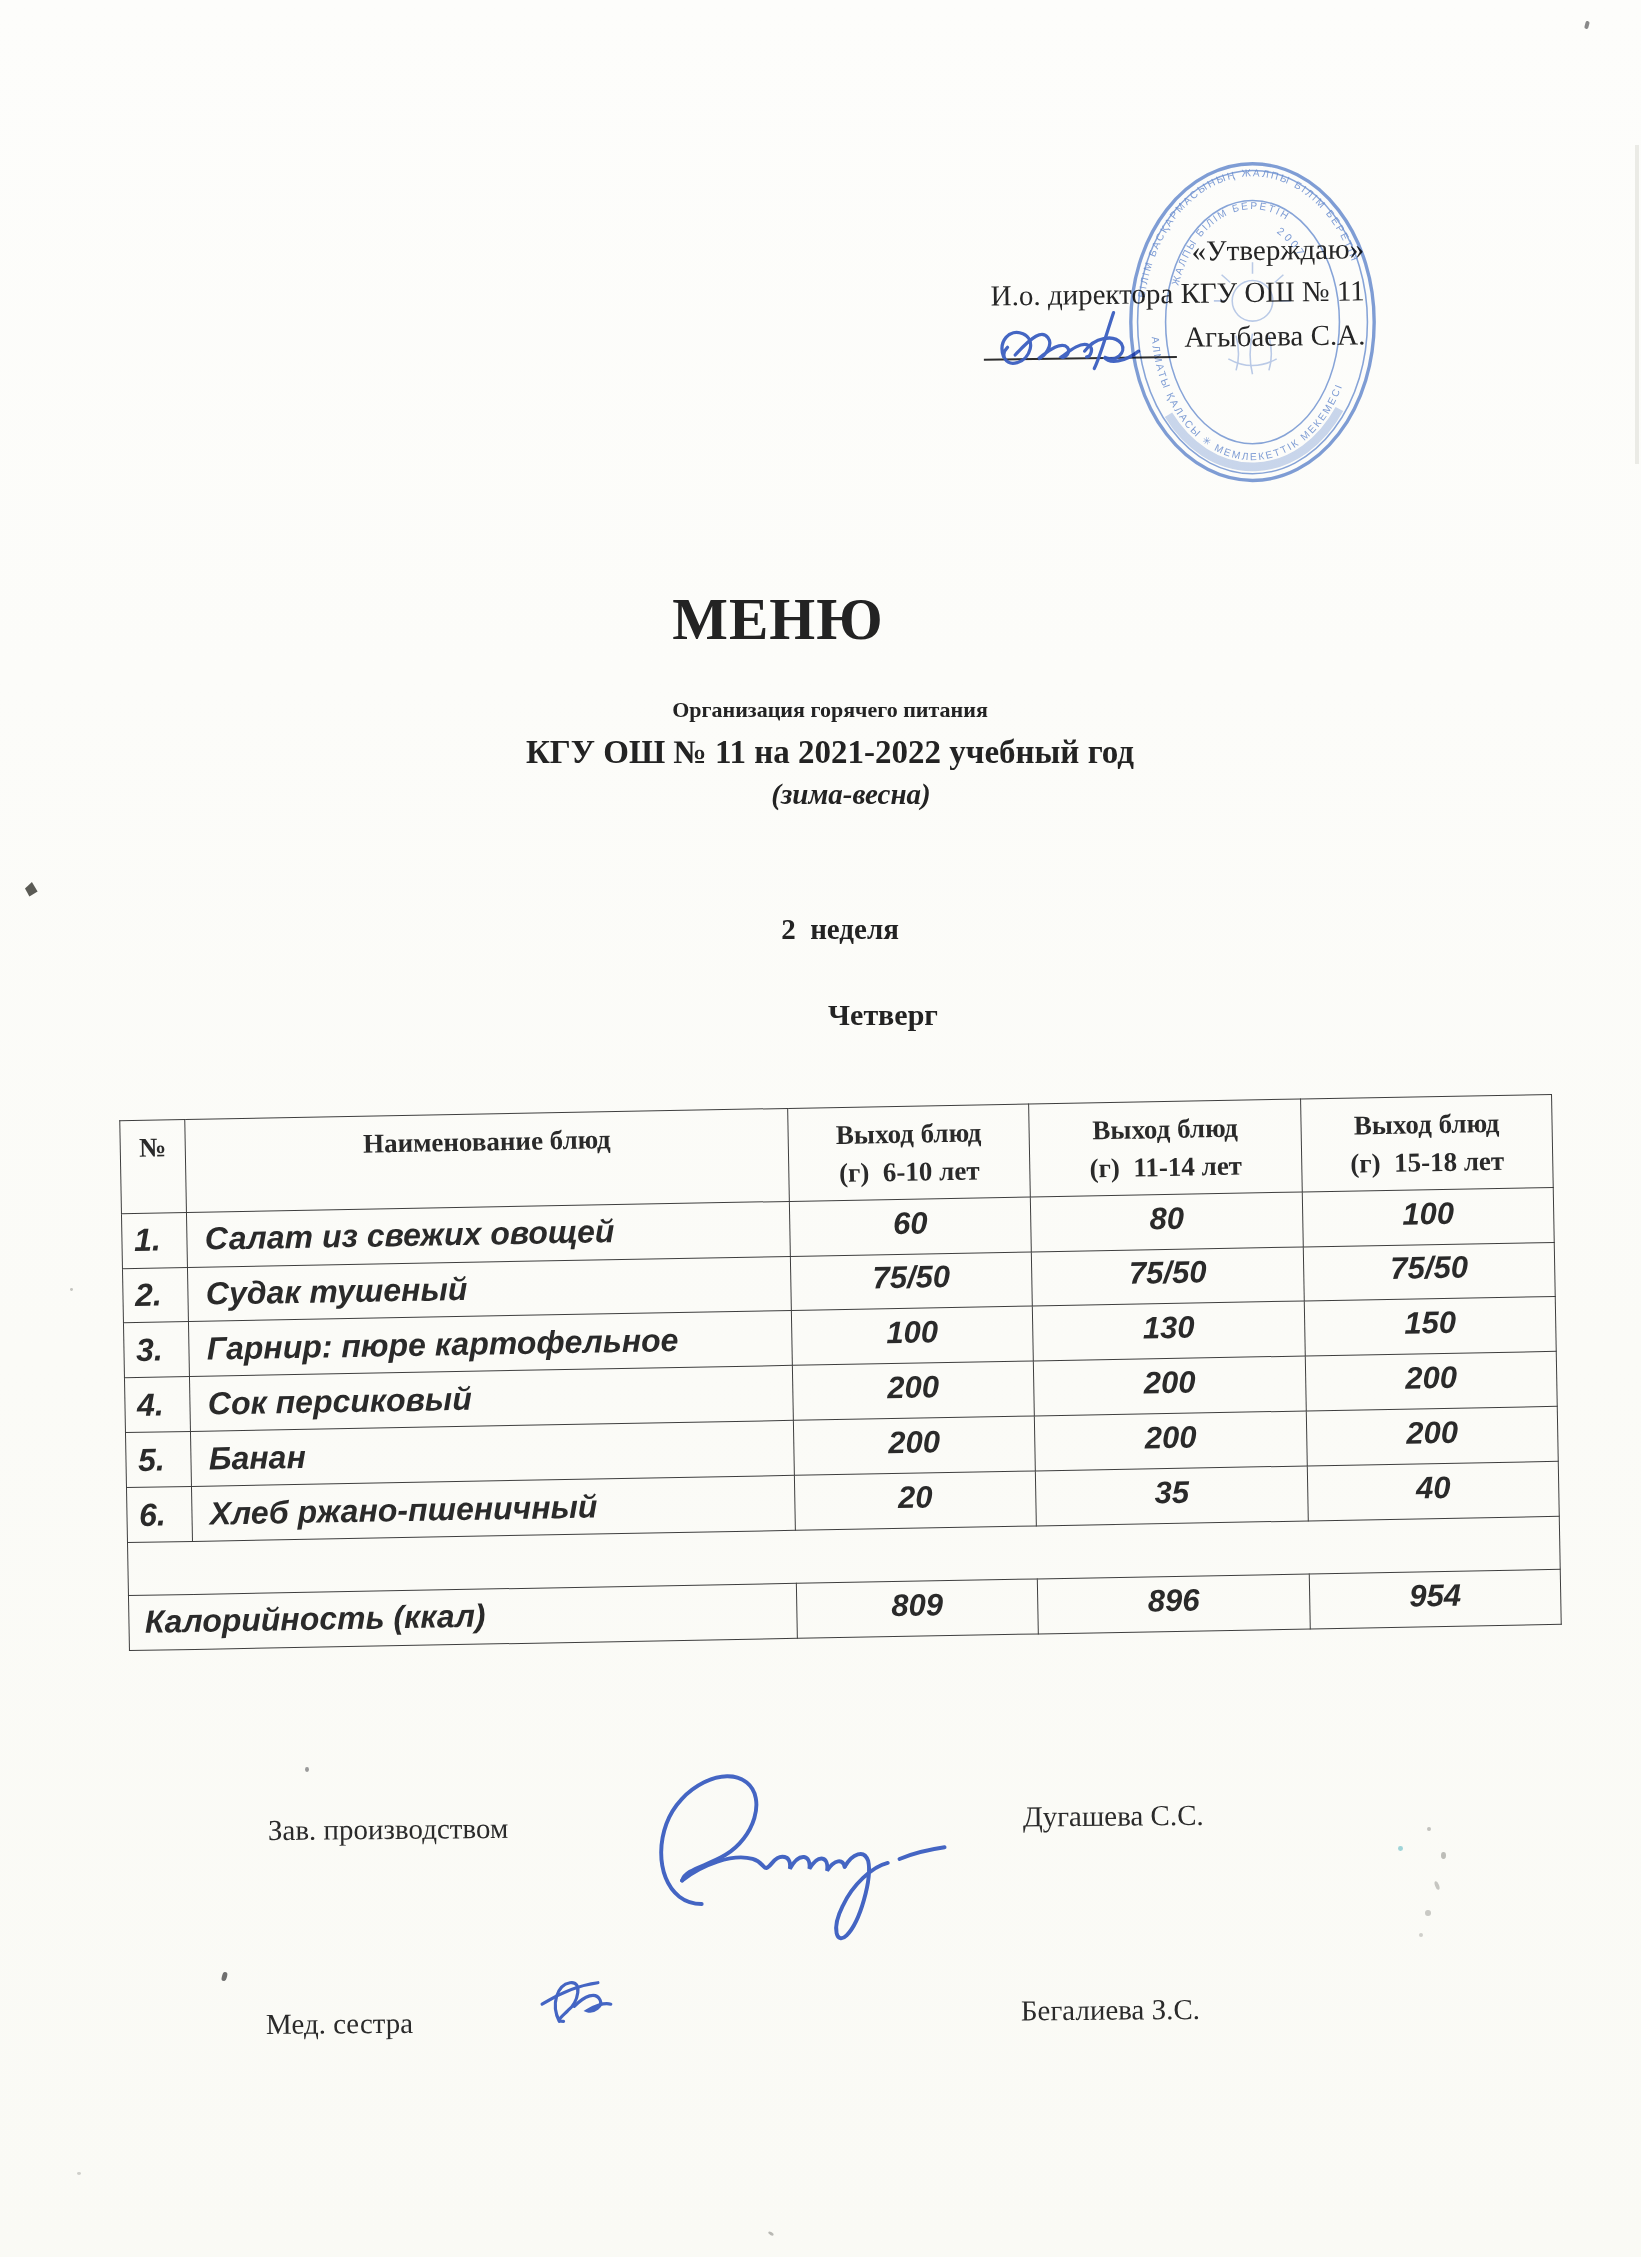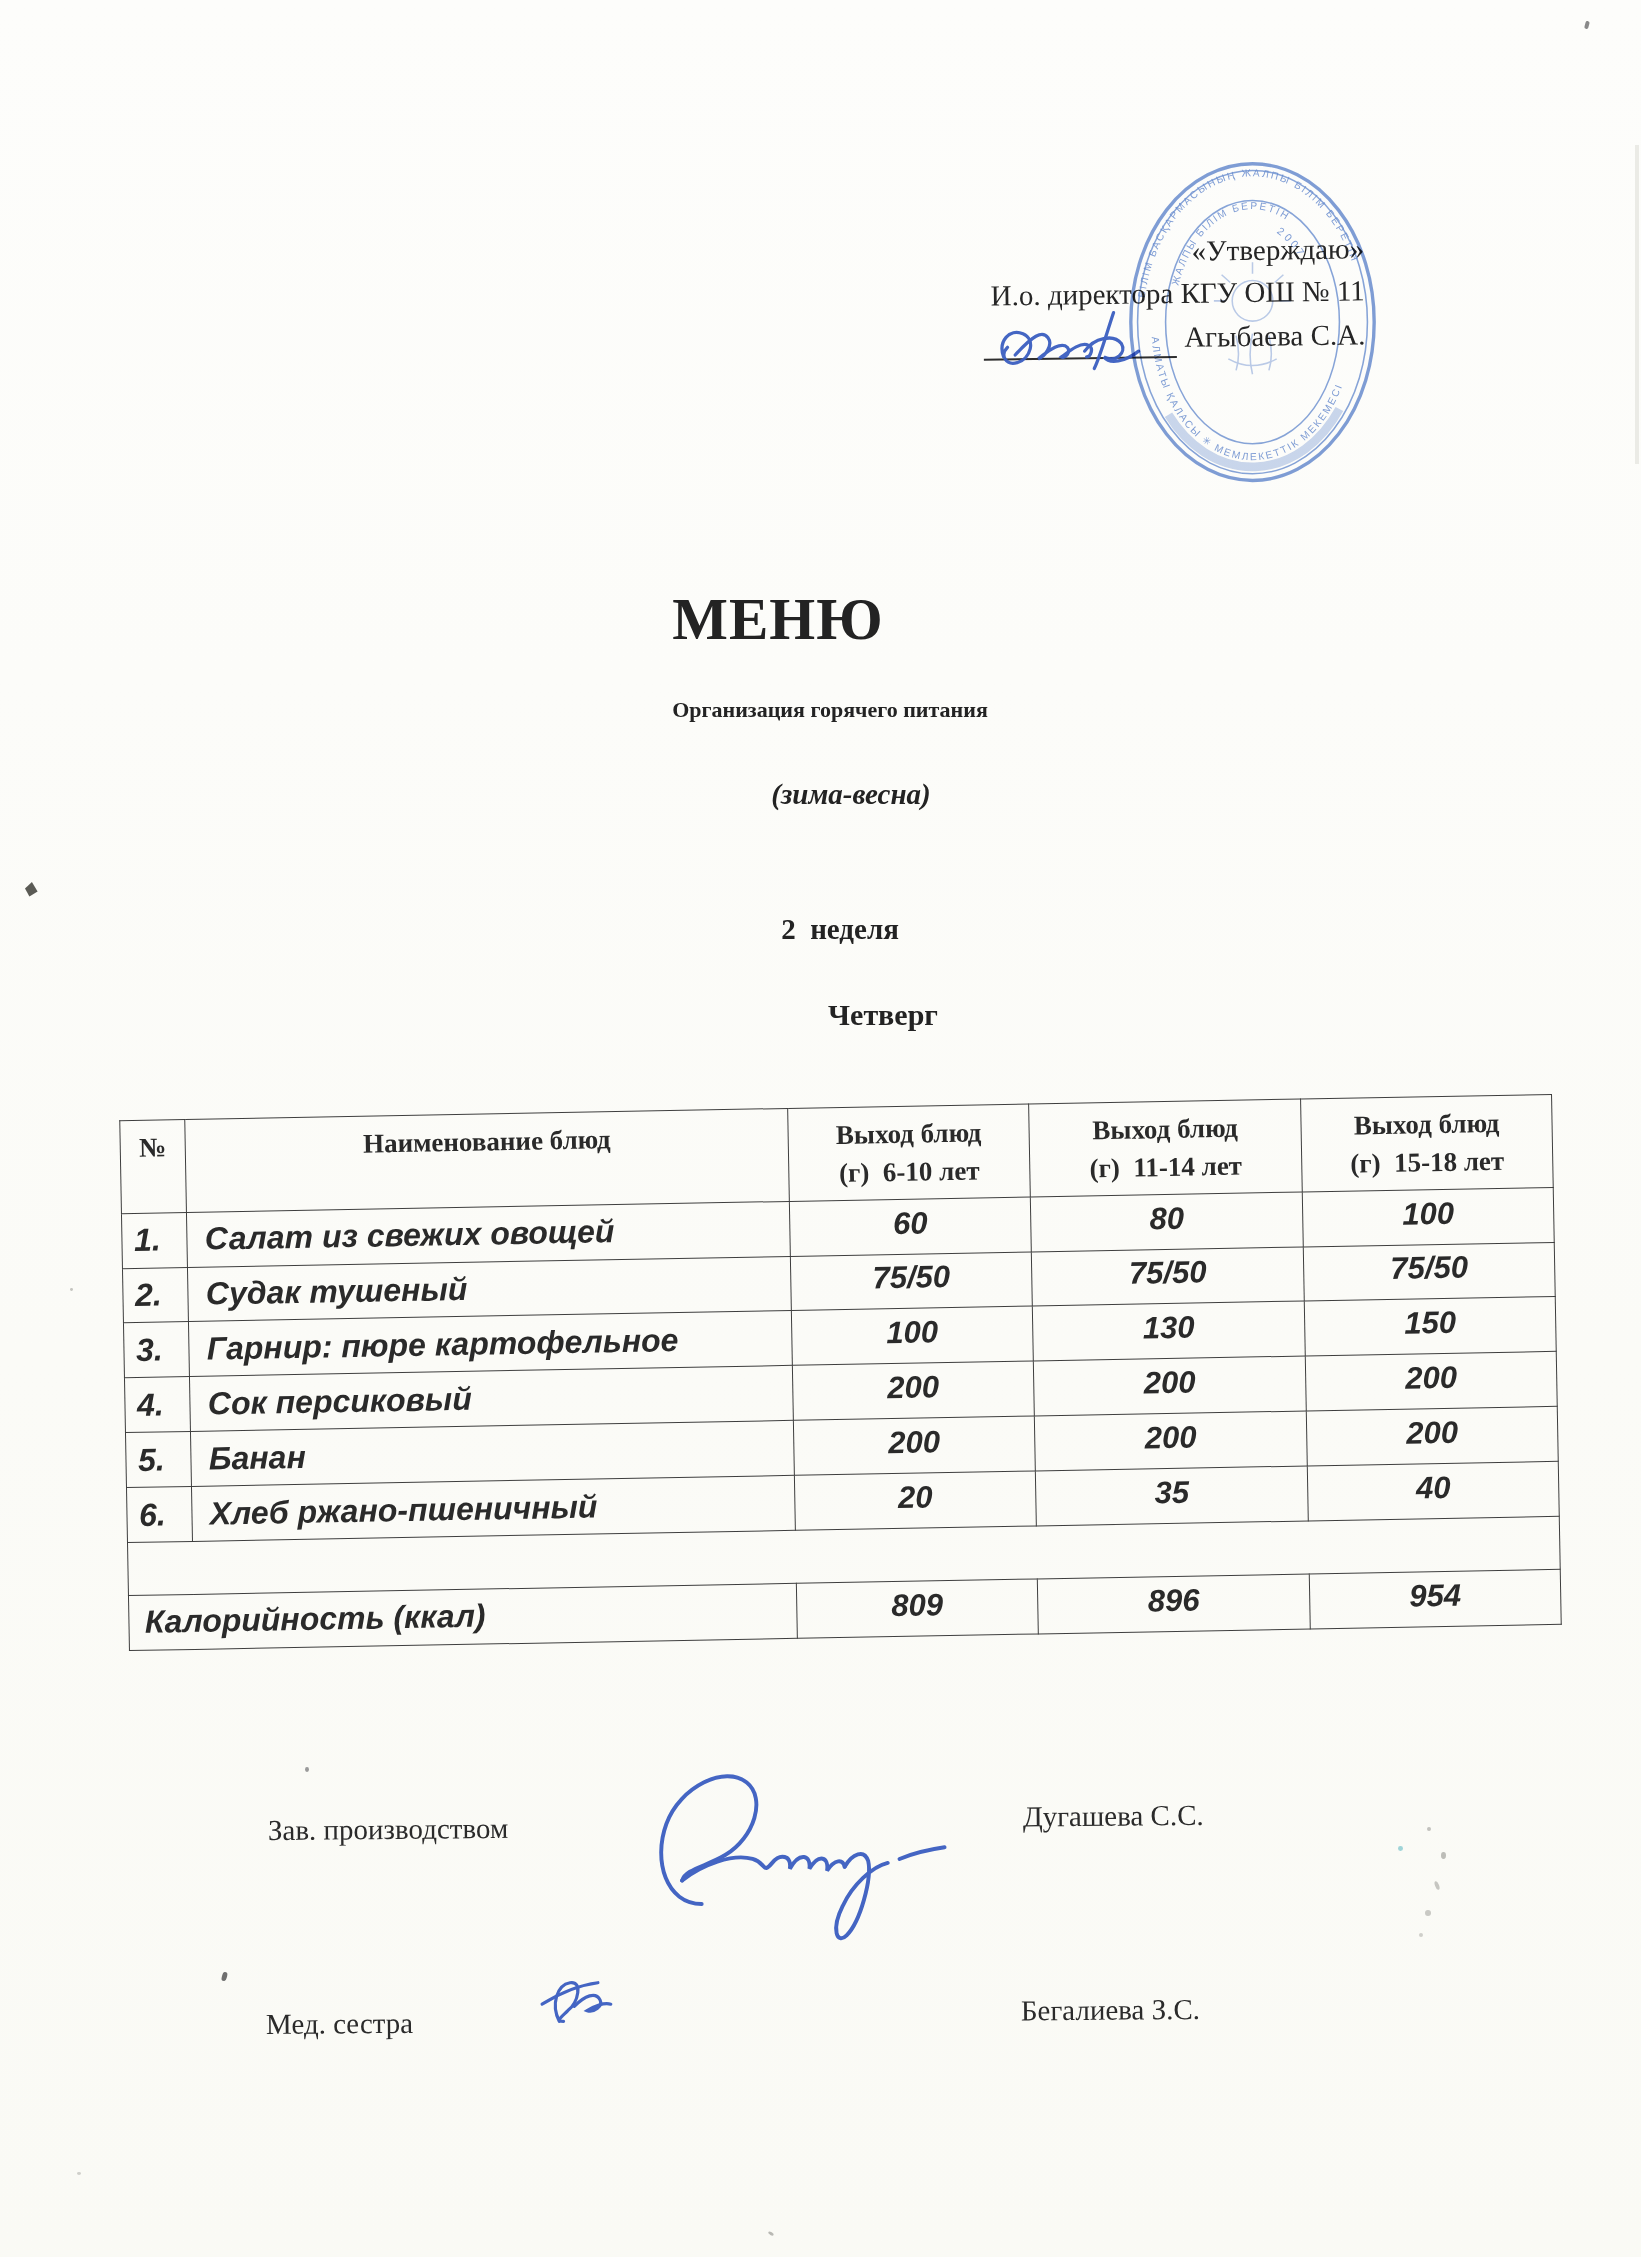--- a/index.html
+++ b/index.html
@@ -102,20 +102,21 @@
     <g stroke="#5d84cf" fill="none" opacity="0.45" stroke-width="1.6">
       <circle cx="135" cy="150" r="21"></circle>
       <path d="M 135 122 L 135 110 M 158 131 L 167 123 M 112 131 L 103 123 M 163 150 L 175 150 M 95 150 L 107 150"></path>
       <path d="M 118 186 q 5 20 0 36 M 135 184 q -5 22 0 42 M 152 186 q 5 20 0 36"></path>
       <path d="M 110 210 q 25 14 50 0"></path>
     </g>
   </svg>
 
   <div class="t-center t-menu">МЕНЮ</div>
   <div class="t-center t-sub1">Организация горячего питания</div>
+  <div class="t-center t-sub2">КГУ ОШ № 11 на 2021-2022 учебный год</div>
   <div class="t-center t-sub3">(зима-весна)</div>
   <div class="t-center t-week">2  неделя</div>
   <div class="t-center t-day">Четверг</div>
 
   <table class="menu">
     <colgroup>
       <col style="width:65px">
         <col style="width:603px">
         <col style="width:241px">
       <col style="width:272px">

